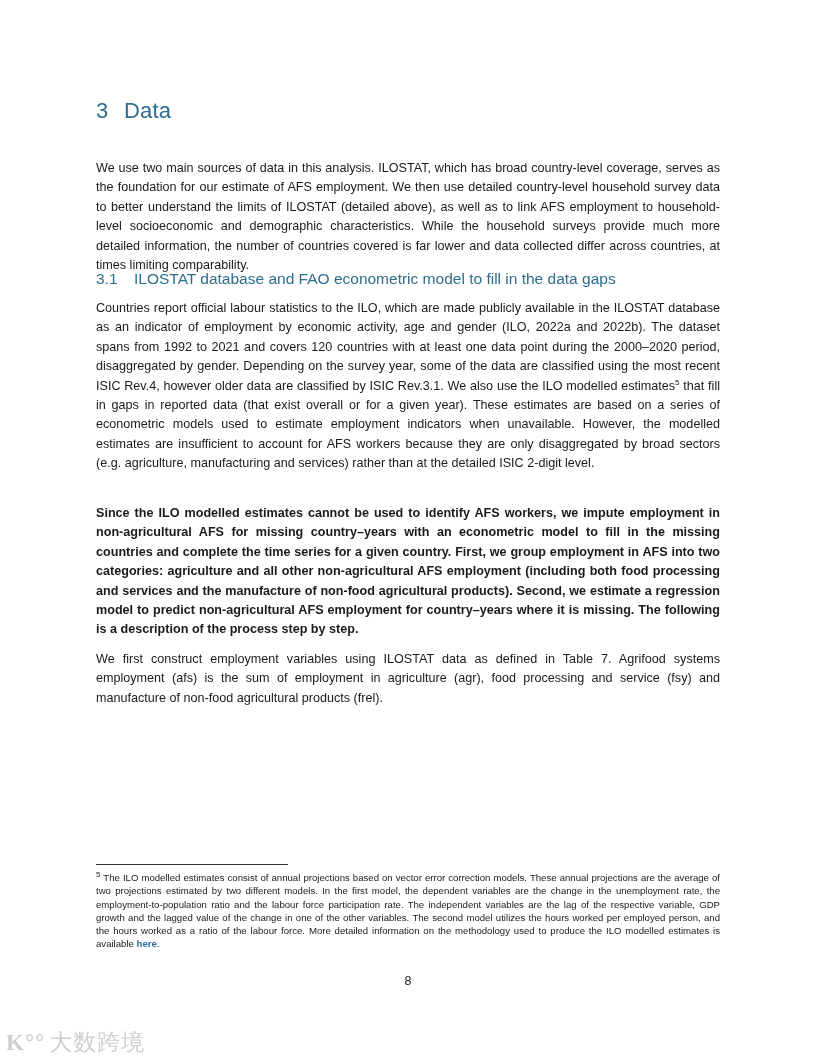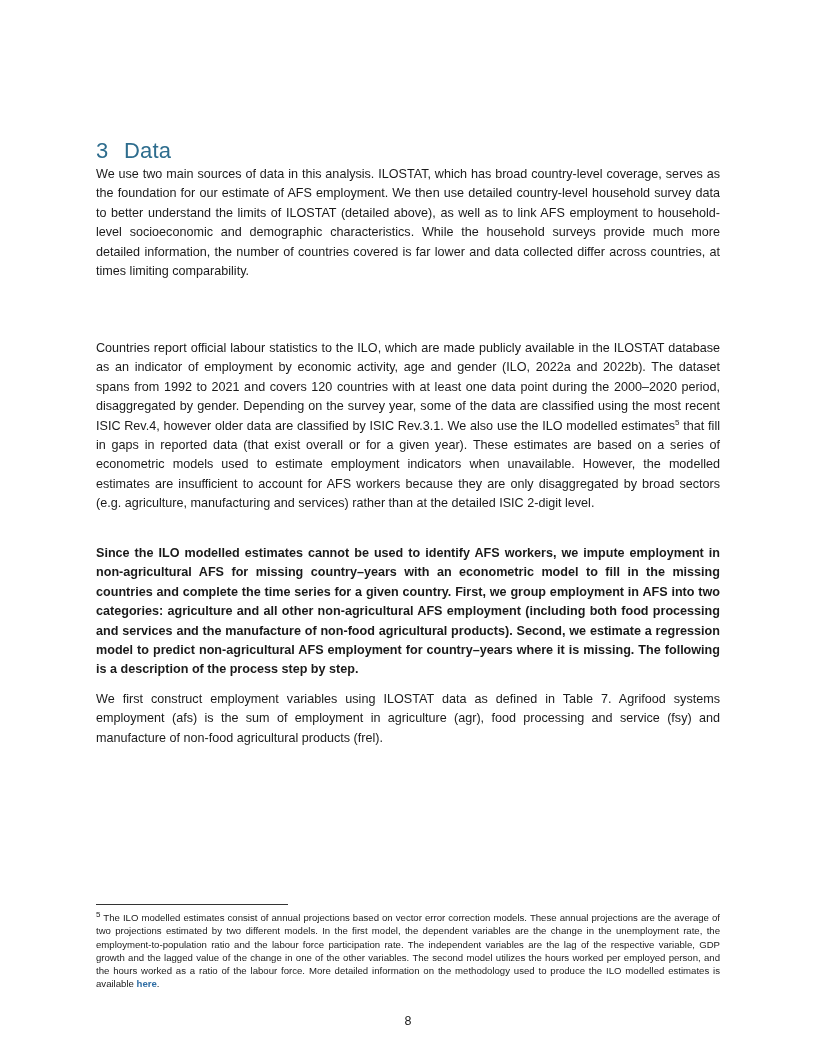--- a/index.html
+++ b/index.html
@@ -1,38 +1,38 @@
 <!DOCTYPE html>
 <html><head>
   <meta charset="utf-8">
   <style>
     html, body { margin: 0; padding: 0; background: #ffffff; }
     body {
       width: 816px; height: 1056px; position: relative; overflow: hidden;
       font-family: "Liberation Sans", "DejaVu Sans", sans-serif;
       color: #1a1a1a;
     }
-    .page { position: absolute; left: 0; top: 0; width: 816px; height: 748px; margin-top: 40px; }
+    .page { position: absolute; left: 0; top: 0; width: 816px; height: 748px; }
     .h1 {
       position: absolute; left: 96px; top: 98px;
       font-size: 22px; color: #2e6d8e; font-weight: normal; margin: 0;
       letter-spacing: 0.2px;
     }
     .h1 .num { display: inline-block; width: 28px; }
     .h2 {
       position: absolute; left: 96px; top: 270px;
       font-size: 15.5px; color: #2e6d8e; font-weight: normal; margin: 0;
     }
     .h2 .num { display: inline-block; width: 38px; }
     .para {
       position: absolute; left: 96px; width: 624px; margin: 0;
       font-size: 12.6px; line-height: 19.4px; text-align: justify;
       color: #1a1a1a;
     }
-    #p1 { top: 125px; }
+    #p1 { top: 159px; }
     #p2 { top: 299px; }
     #p3 { top: 504px; font-weight: bold; }
     #p4 { top: 650px; }
     sup { font-size: 8px; line-height: 0; vertical-align: super; }
     .fn-rule {
       position: absolute; left: 96px; top: 864px; width: 192px; height: 1px;
       background: #333333;
     }
     .footnote {
       position: absolute; left: 96px; top: 871px; width: 624px; margin: 0;
@@ -54,20 +54,23 @@
 <body>
 
 <div class="page">
 
   <h1 class="h1">
     <span class="num">3</span><span>Data</span>
   </h1>
 
   <p class="para" id="p1">We use two main sources of data in this analysis. ILOSTAT, which has broad country-level coverage, serves as the foundation for our estimate of AFS employment. We then use detailed country-level household survey data to better understand the limits of ILOSTAT (detailed above), as well as to link AFS employment to household-level socioeconomic and demographic characteristics. While the household surveys provide much more detailed information, the number of countries covered is far lower and data collected differ across countries, at times limiting comparability.</p>
 
+  <h2 class="h2">
+    <span class="num">3.1</span><span>ILOSTAT database and FAO econometric model to fill in the data gaps</span>
+  </h2>
 
   <p class="para" id="p2"><span>Countries report official labour statistics to the ILO, which are made publicly available in the ILOSTAT database as an indicator of employment by economic activity, age and gender (ILO, 2022a and 2022b). The dataset spans from 1992 to 2021 and covers 120 countries with at least one data point during the 2000–2020 period, disaggregated by gender. Depending on the survey year, some of the data are classified using the most recent ISIC Rev.4, however older data are classified by ISIC Rev.3.1. We also use the ILO modelled estimates</span><sup>5</sup><span> that fill in gaps in reported data (that exist overall or for a given year). These estimates are based on a series of econometric models used to estimate employment indicators when unavailable. However, the modelled estimates are insufficient to account for AFS workers because they are only disaggregated by broad sectors (e.g. agriculture, manufacturing and services) rather than at the detailed ISIC 2-digit level.</span></p>
 
   <p class="para" id="p3">Since the ILO modelled estimates cannot be used to identify AFS workers, we impute employment in non-agricultural AFS for missing country–years with an econometric model to fill in the missing countries and complete the time series for a given country. First, we group employment in AFS into two categories: agriculture and all other non-agricultural AFS employment (including both food processing and services and the manufacture of non-food agricultural products). Second, we estimate a regression model to predict non-agricultural AFS employment for country–years where it is missing. The following is a description of the process step by step.</p>
 
   <p class="para" id="p4">We first construct employment variables using ILOSTAT data as defined in Table 7. Agrifood systems employment (afs) is the sum of employment in agriculture (agr), food processing and service (fsy) and manufacture of non-food agricultural products (frel).</p>
 
   <div class="fn-rule"></div>
 
   <p class="footnote"><sup>5</sup><span> The ILO modelled estimates consist of annual projections based on vector error correction models. These annual projections are the average of two projections estimated by two different models. In the first model, the dependent variables are the change in the unemployment rate, the employment-to-population ratio and the labour force participation rate. The independent variables are the lag of the respective variable, GDP growth and the lagged value of the change in one of the other variables. The second model utilizes the hours worked per employed person, and the hours worked as a ratio of the labour force. More detailed information on the methodology used to produce the ILO modelled estimates is available </span><a href="#">here</a><span>.</span></p>

